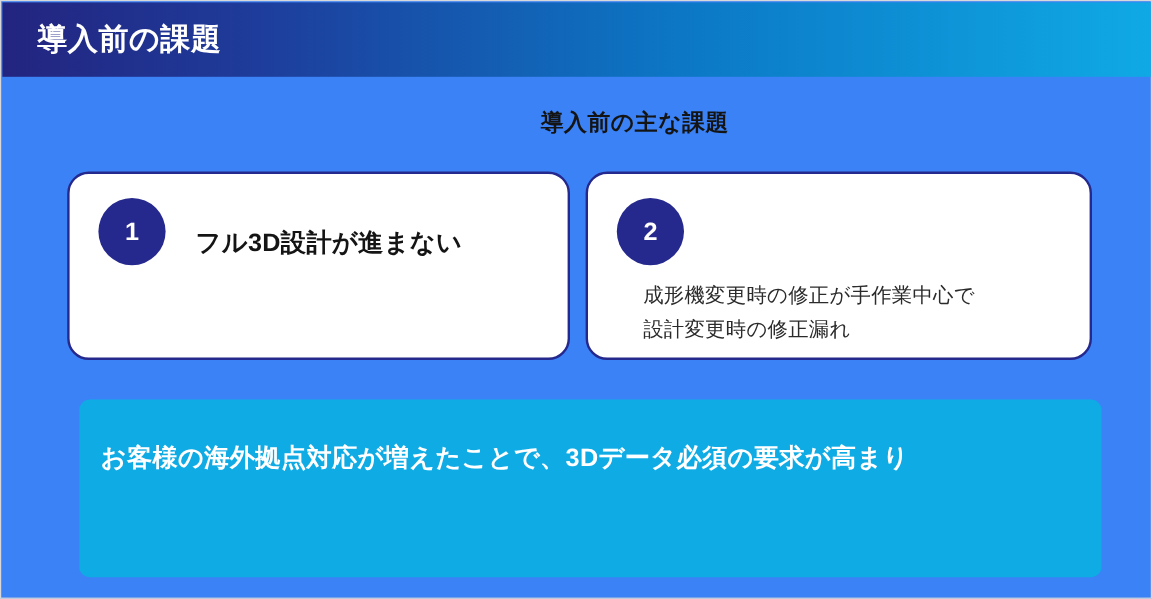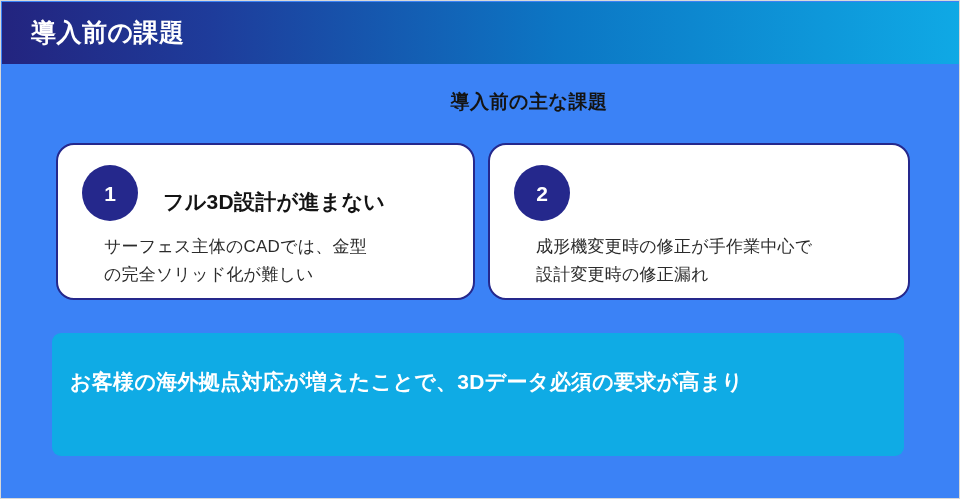--- a/index.html
+++ b/index.html
@@ -112,24 +112,24 @@
     font-size: 17px;
     line-height: 28px;
     color: #2b2b2b;
     letter-spacing: 0.2px;
   }
   .card-body .line { display: block; }
 
   
   .summary-banner {
     position: absolute;
-    left: 51px;
+    left: 65px;
     top: 332px;
     width: 852px;
-    height: 123px;
+    height: 148px;
     box-sizing: border-box;
     background: #0FABE5;
     border-radius: 9px;
   }
   .summary-text {
     position: absolute;
     left: 18px;
     top: 32px;
     right: 16px;
     color: #ffffff;
@@ -149,24 +149,20 @@
     <div class="header-title">導入前の課題</div>
   </div>
 
   <div class="section-subtitle">導入前の主な課題</div>
 
   <div class="card card-1">
     <div class="card-head">
       <div class="badge">1</div>
       <div class="card-title">フル3D設計が進まない</div>
     </div>
-    <div class="card-body">
-      <span class="line">サーフェス主体のCADでは、金型</span>
-      <span class="line">の完全ソリッド化が難しい</span>
-    </div>
   </div>
 
   <div class="card card-2">
     <div class="card-head">
       <div class="badge">2</div>
     </div>
     <div class="card-body">
       <span class="line">成形機変更時の修正が手作業中心で</span>
       <span class="line">設計変更時の修正漏れ</span>
     </div>

